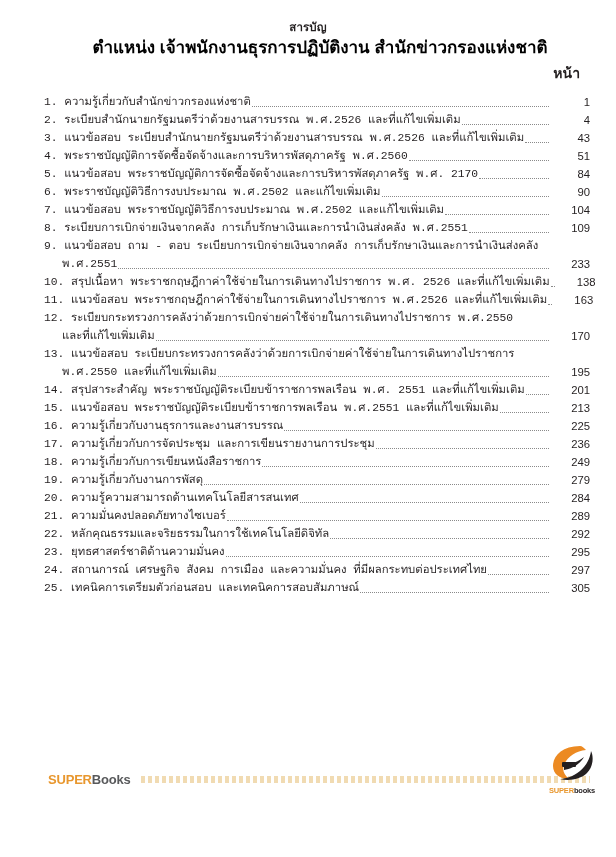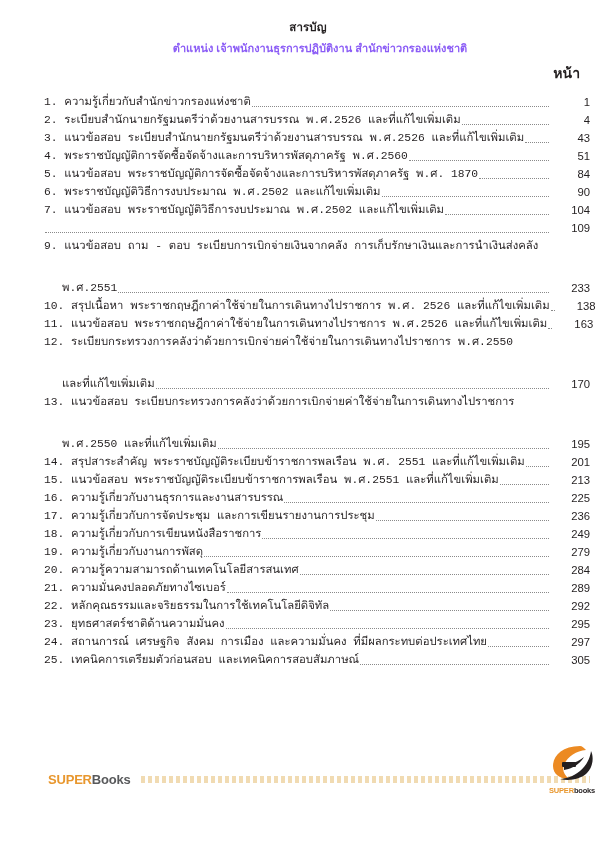--- a/index.html
+++ b/index.html
@@ -29,24 +29,24 @@
     text-align: center;
   }
   .doc-title {
     font-size: 11.5px;
     font-weight: bold;
     letter-spacing: 0.1px;
     line-height: 20px;
     color: #231f20;
   }
   .doc-subtitle {
-    font-size: 11px;
+    font-size: 17px;
     font-weight: bold;
     line-height: 22px;
-    color: #8b5cf6;
+    color: #000000;
     white-space: nowrap;
     padding-left: 24px;
   }
 
   
   .page-col-head {
     margin-top: 3px;
     padding-right: 36px;
     text-align: right;
     font-size: 14px;
@@ -68,21 +68,20 @@
     font-size: 11.3px;
     color: #231f20;
   }
   .toc-label {
     white-space: nowrap;
     flex: 0 0 auto;
     font-family: Liberation Mono, monospace;
   }
   .toc-label.cont {
     padding-left: 18px;
-    margin-top: 24px;
   }
   .toc-leader {
     flex: 1 1 auto;
     border-bottom: 1px dotted #8a8a8a;
     margin: 0 3px 4px 1px;
     min-width: 4px;
     height: 1px;
   }
   .toc-leader.none {
     border-bottom: none;
@@ -194,35 +193,36 @@
         <span class="toc-label">3. แนวข้อสอบ ระเบียบสำนักนายกรัฐมนตรีว่าด้วยงานสารบรรณ พ.ศ.2526 และที่แก้ไขเพิ่มเติม</span>
         <span class="toc-leader"></span>
         <span class="toc-page">43</span>
       </div>
       <div class="toc-row">
         <span class="toc-label">4. พระราชบัญญัติการจัดซื้อจัดจ้างและการบริหารพัสดุภาครัฐ พ.ศ.2560</span>
         <span class="toc-leader"></span>
         <span class="toc-page">51</span>
       </div>
       <div class="toc-row">
-        <span class="toc-label">5. แนวข้อสอบ พระราชบัญญัติการจัดซื้อจัดจ้างและการบริหารพัสดุภาครัฐ พ.ศ. 1870</span>
+        <span class="toc-label">5. แนวข้อสอบ พระราชบัญญัติการจัดซื้อจัดจ้างและการบริหารพัสดุภาครัฐ พ.ศ. 2170</span>
         <span class="toc-leader"></span>
         <span class="toc-page">84</span>
       </div>
       <div class="toc-row">
         <span class="toc-label">6. พระราชบัญญัติวิธีการงบประมาณ พ.ศ.2502 และแก้ไขเพิ่มเติม</span>
         <span class="toc-leader"></span>
         <span class="toc-page">90</span>
       </div>
       <div class="toc-row">
         <span class="toc-label">7. แนวข้อสอบ พระราชบัญญัติวิธีการงบประมาณ พ.ศ.2502 และแก้ไขเพิ่มเติม</span>
         <span class="toc-leader"></span>
         <span class="toc-page">104</span>
       </div>
       <div class="toc-row">
+        <span class="toc-label">8. ระเบียบการเบิกจ่ายเงินจากคลัง การเก็บรักษาเงินและการนำเงินส่งคลัง พ.ศ.2551</span>
         <span class="toc-leader"></span>
         <span class="toc-page">109</span>
       </div>
       <div class="toc-row">
         <span class="toc-label">9. แนวข้อสอบ ถาม - ตอบ ระเบียบการเบิกจ่ายเงินจากคลัง การเก็บรักษาเงินและการนำเงินส่งคลัง</span>
         <span class="toc-leader none"></span>
         <span class="toc-page blank"></span>
       </div>
       <div class="toc-row">
         <span class="toc-label cont">พ.ศ.2551</span>

